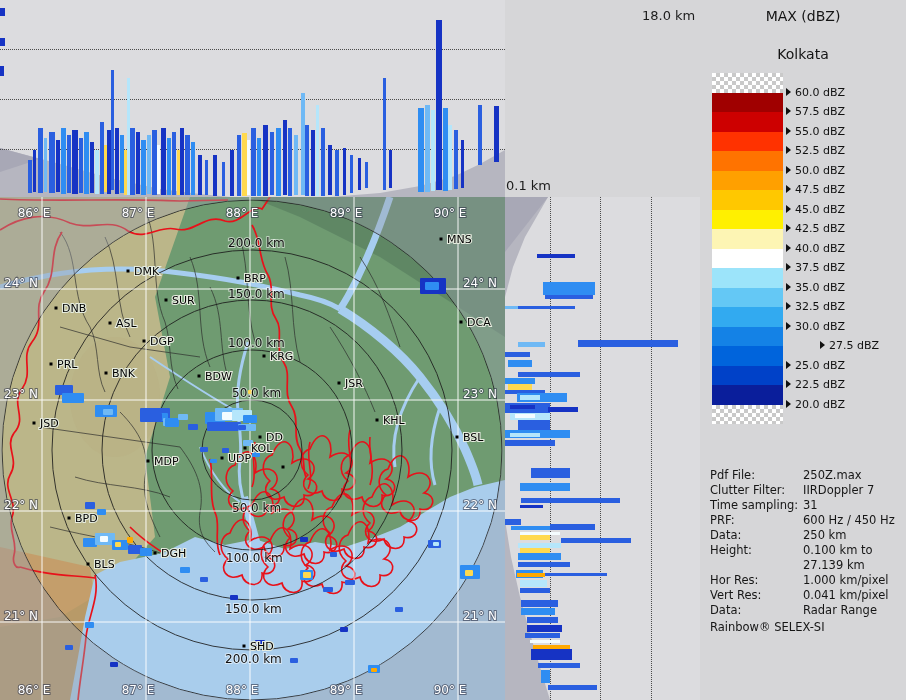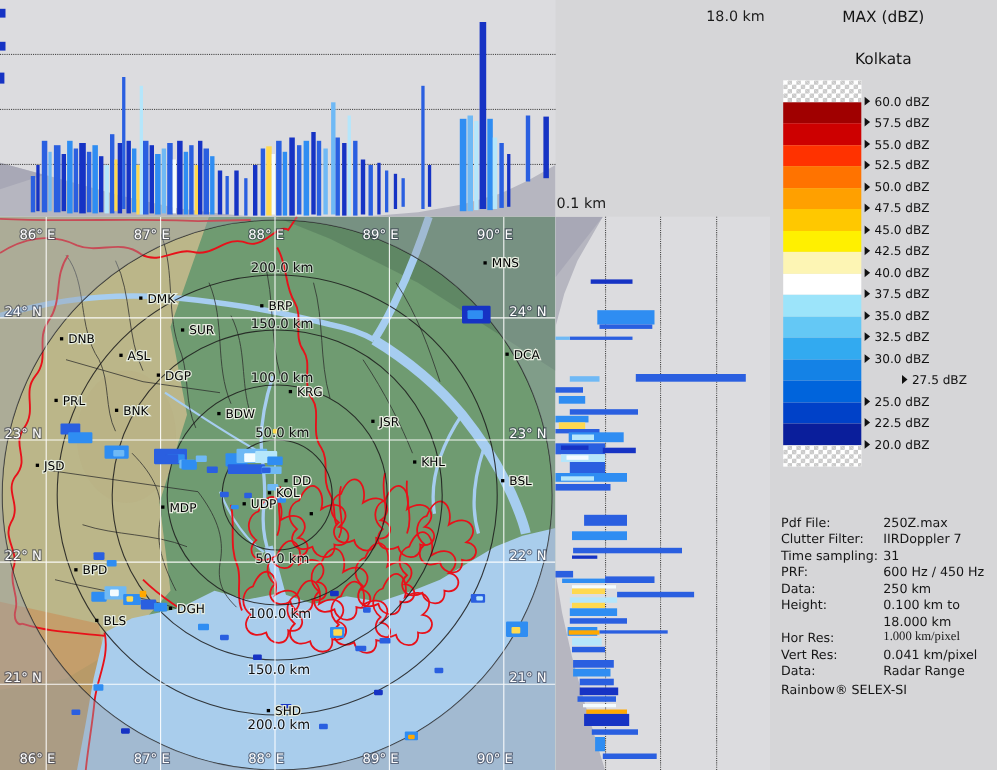--- a/index.html
+++ b/index.html
@@ -484,23 +484,23 @@
         <div class="info-label" style="top: 483px;">Clutter Filter:</div>
         <div class="info-value" style="top: 483px;">IIRDoppler 7</div>
         <div class="info-label" style="top: 498px;">Time sampling:</div>
         <div class="info-value" style="top: 498px;">31</div>
         <div class="info-label" style="top: 513px;">PRF:</div>
         <div class="info-value" style="top: 513px;">600 Hz / 450 Hz</div>
         <div class="info-label" style="top: 528px;">Data:</div>
         <div class="info-value" style="top: 528px;">250 km</div>
         <div class="info-label" style="top: 543px;">Height:</div>
         <div class="info-value" style="top: 543px;">0.100 km to</div>
-        <div class="info-value" style="top: 558px;">18.000 km</div>
+        <div class="info-value" style="top: 558px;">27.139 km</div>
         <div class="info-label" style="top: 573px;">Hor Res:</div>
-        <div class="info-value" style="top: 573px; font-family: Liberation Serif, serif;">1.000 km/pixel</div>
+        <div class="info-value" style="top: 573px;">1.000 km/pixel</div>
         <div class="info-label" style="top: 588px;">Vert Res:</div>
         <div class="info-value" style="top: 588px;">0.041 km/pixel</div>
         <div class="info-label" style="top: 603px;">Data:</div>
         <div class="info-value" style="top: 603px;">Radar Range</div>
       </div>
     <div class="brand" style="top:620px">Rainbow® SELEX-SI</div>
   </div>
 
 </div>
 

